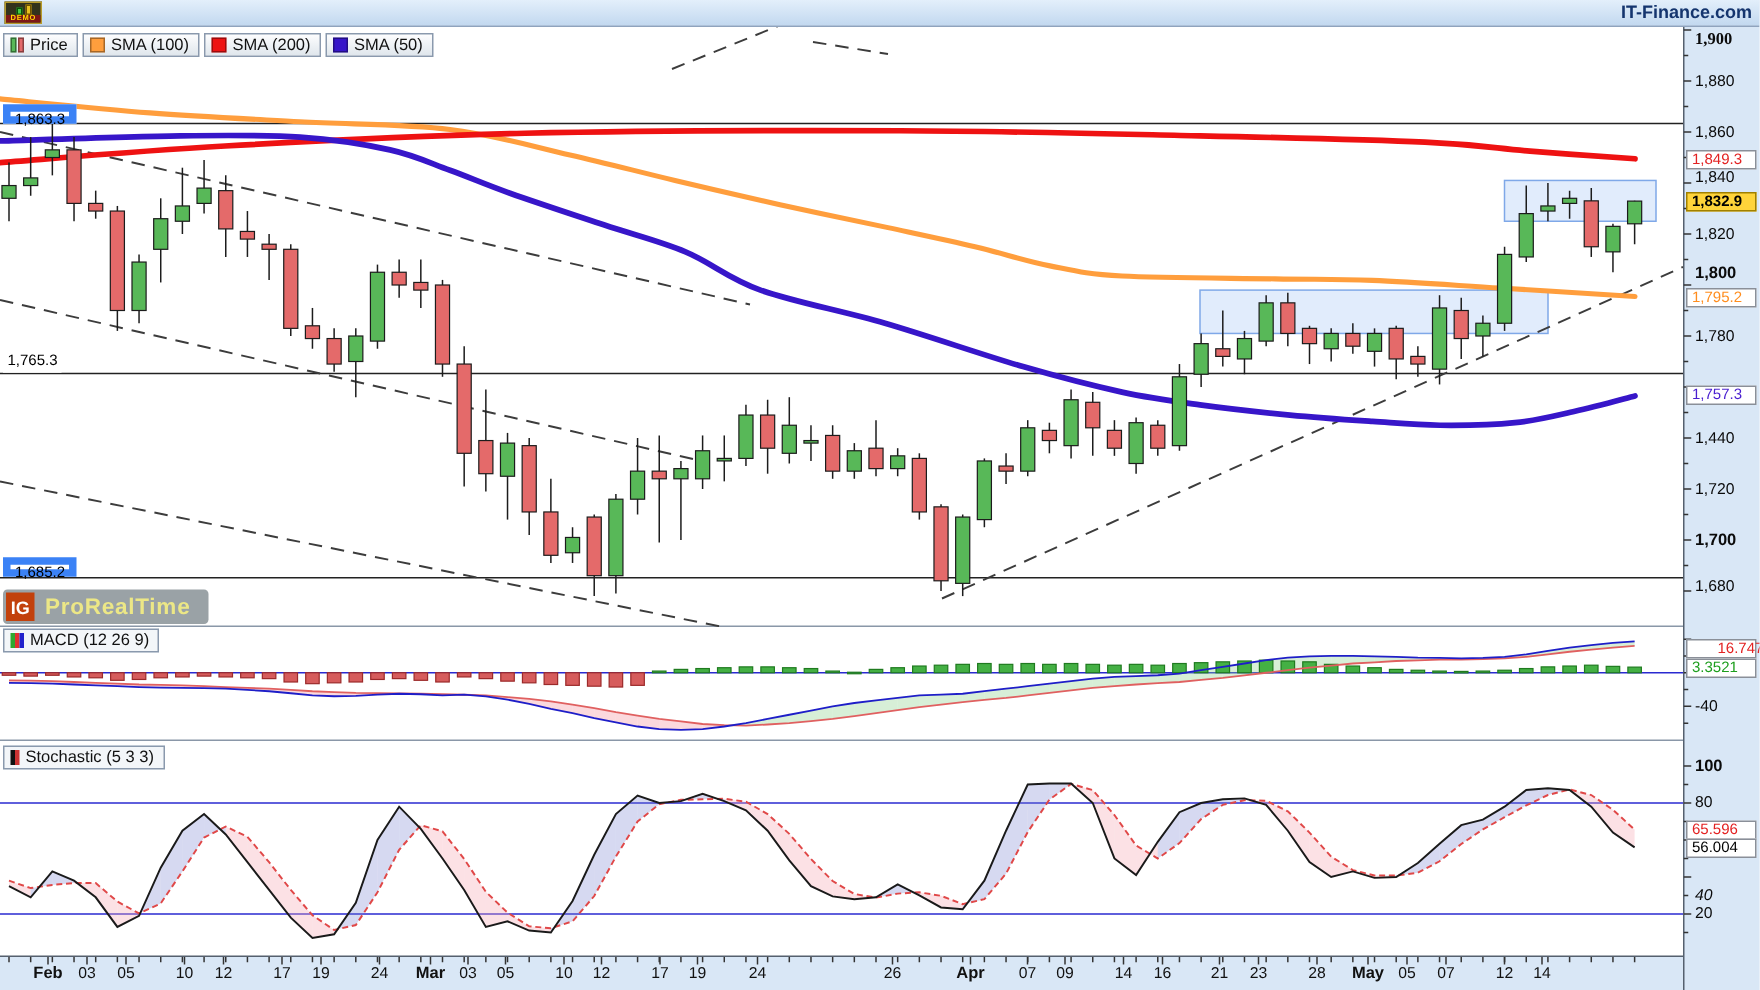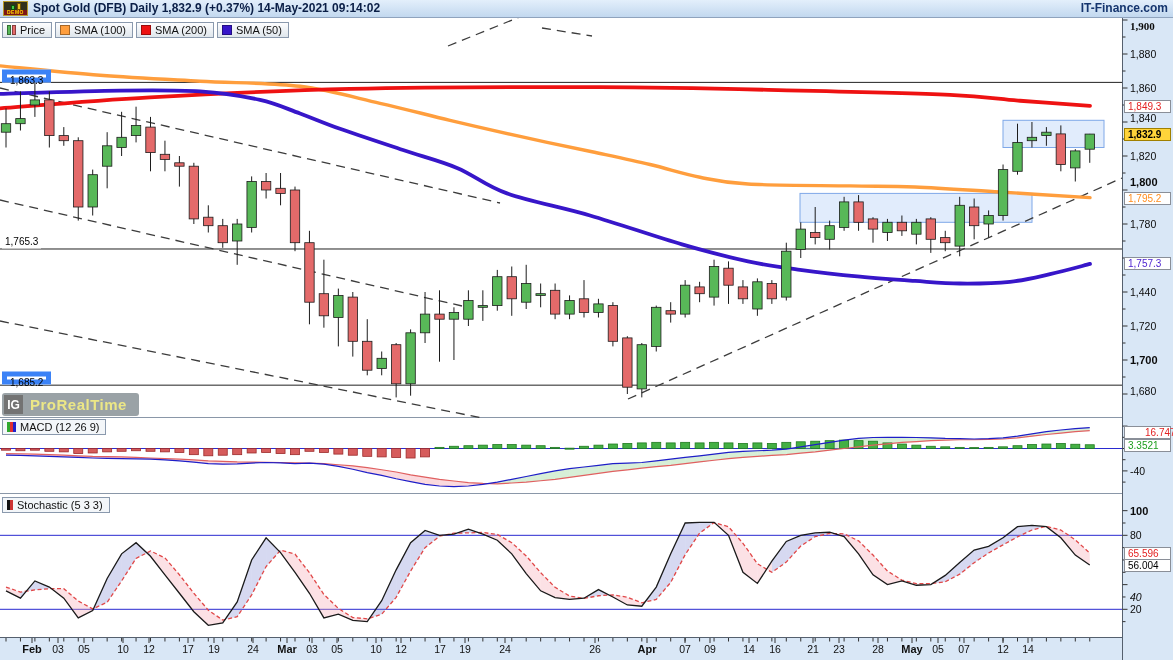--- a/index.html
+++ b/index.html
@@ -26,21 +26,21 @@
         background:linear-gradient(#fdfdfe,#dfe6ec);border:1px solid #8a99ad;font-size:11px;color:#111;box-sizing:border-box}
   .sw{width:10px;height:10px;display:inline-block;border:1px solid rgba(0,0,0,.35);box-sizing:border-box}
   .price-ic{display:inline-flex;gap:1px}
   .price-ic i{width:4px;height:10px;display:inline-block;border:1px solid rgba(0,0,0,.4);box-sizing:border-box}
   .chip-ind{position:absolute;left:2px;display:flex;align-items:center;gap:4px;height:16px;padding:0 6px 0 4px;
         background:#f3f6f9;border:1px solid #8a99ad;font-size:11px;color:#111;z-index:10;box-sizing:border-box}
   .stripes{display:inline-flex}
   .stripes i{width:3px;height:10px;display:inline-block}
   #watermark{position:absolute;left:2px;top:393px;height:23px;display:flex;align-items:center;gap:7px;
         background:#9aa2a6;border-radius:3px;padding:0 12px 0 2px;z-index:10}
-  #watermark .ig{width:19px;height:19px;background:#737373;color:#fff;font-weight:bold;font-size:12px;
+  #watermark .ig{width:19px;height:19px;background:#c2410c;color:#fff;font-weight:bold;font-size:12px;
         display:flex;align-items:center;justify-content:center}
   #watermark .prt{color:#ece786;font-size:15px;font-weight:bold;letter-spacing:.5px}
   svg#chart{position:absolute;left:0;top:0;z-index:5}
   #overlay{position:absolute;left:0;top:0;width:1173px;height:660px;z-index:10;pointer-events:none}
   .axlab{position:absolute;left:1130px;transform:translateY(-50%);font-size:10.5px;color:#0b0b0b;white-space:nowrap}
   .axlab.b{font-weight:bold;font-size:11px}
   .tag{position:absolute;left:1124px;width:47px;height:13px;line-height:12px;font-size:10px;
        border:1px solid #8a8f98;background:#fff;box-sizing:border-box;padding-left:3px;white-space:nowrap}
   .tag.red{color:#e32222}.tag.orange{color:#ff8d1e}.tag.blue{color:#4a1fd0}
   .tag.green{color:#1d9e1d}.tag.black{color:#000}
@@ -628,21 +628,20 @@
   </svg>
 
 <div id="header">
   <div id="demo-badge">
     <div class="candles">
         <i class="c1"></i>
         <i class="c2"></i>
       </div>
     <div class="demo-txt">DEMO</div>
   </div>
-  <div id="title">Spot Gold (DFB) Daily 1,832.9 (+0.37%) 14-May-2021 09:14:02</div>
   <div id="brand">IT-Finance.com</div>
 </div>
 
 <div id="legend">
   <div class="chip">
     <span class="price-ic">
         <i style="background:#58b858"></i>
         <i style="background:#e46a6a"></i>
       </span>
     <span>Price</span>

